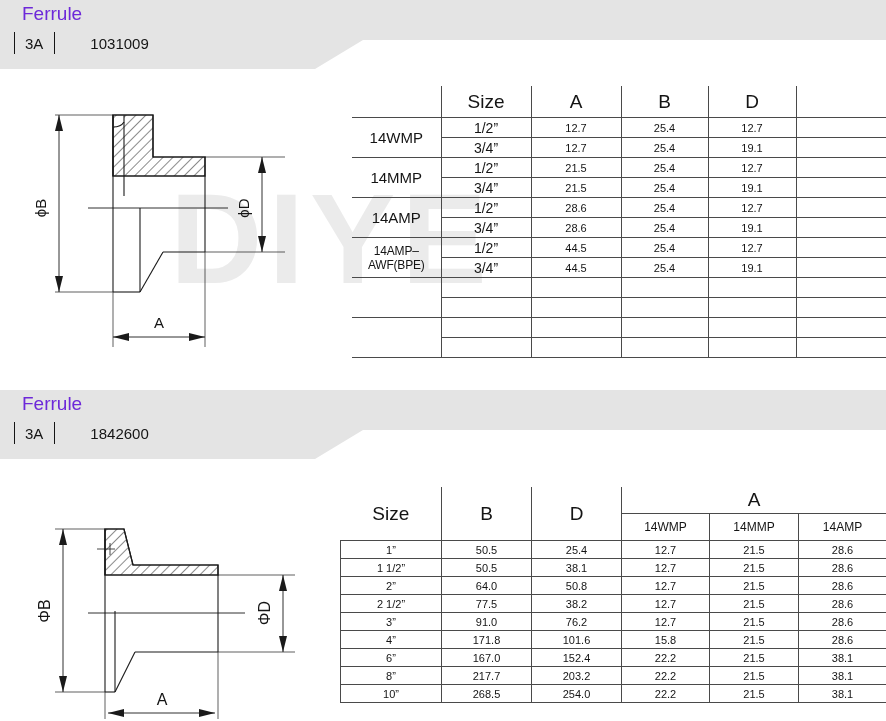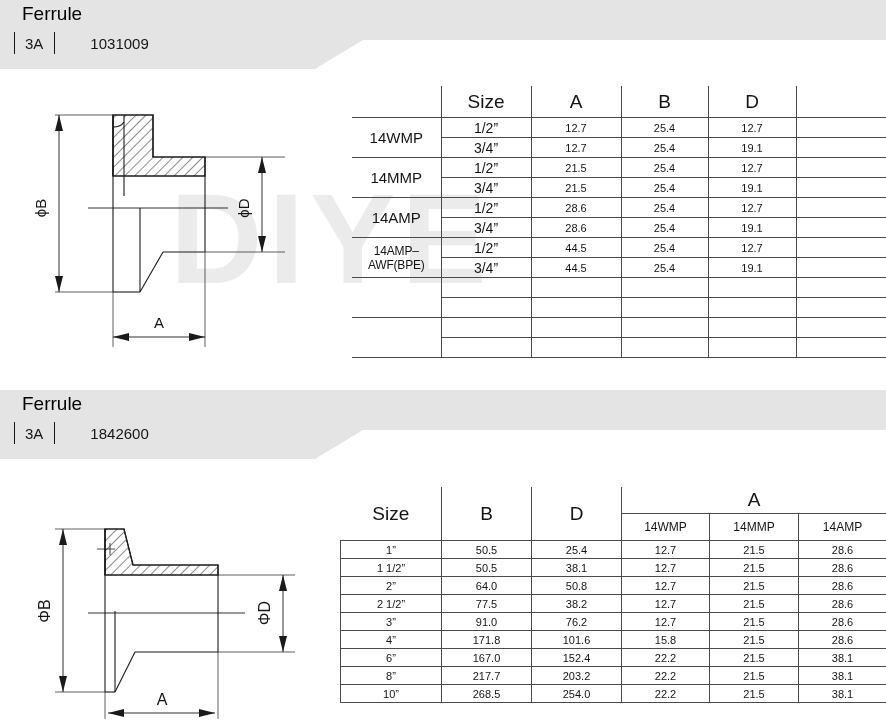--- a/index.html
+++ b/index.html
@@ -47,21 +47,21 @@
     background: #e4e4e4;
     -webkit-clip-path: polygon(0 0, 886px 0, 886px 40px, 363px 40px, 315px 69px, 0 69px);
     clip-path: polygon(0 0, 886px 0, 886px 40px, 363px 40px, 315px 69px, 0 69px);
   }
   .header-title {
     position: absolute;
     left: 22px;
     top: 1px;
     font-size: 19px;
     line-height: 26px;
-    color: #000000;
+    color: #6d28d9;
     white-space: nowrap;
   }
   .header-meta {
     position: absolute;
     left: 14px;
     top: 30px;
     display: flex;
     align-items: center;
     height: 26px;
     font-size: 15px;

